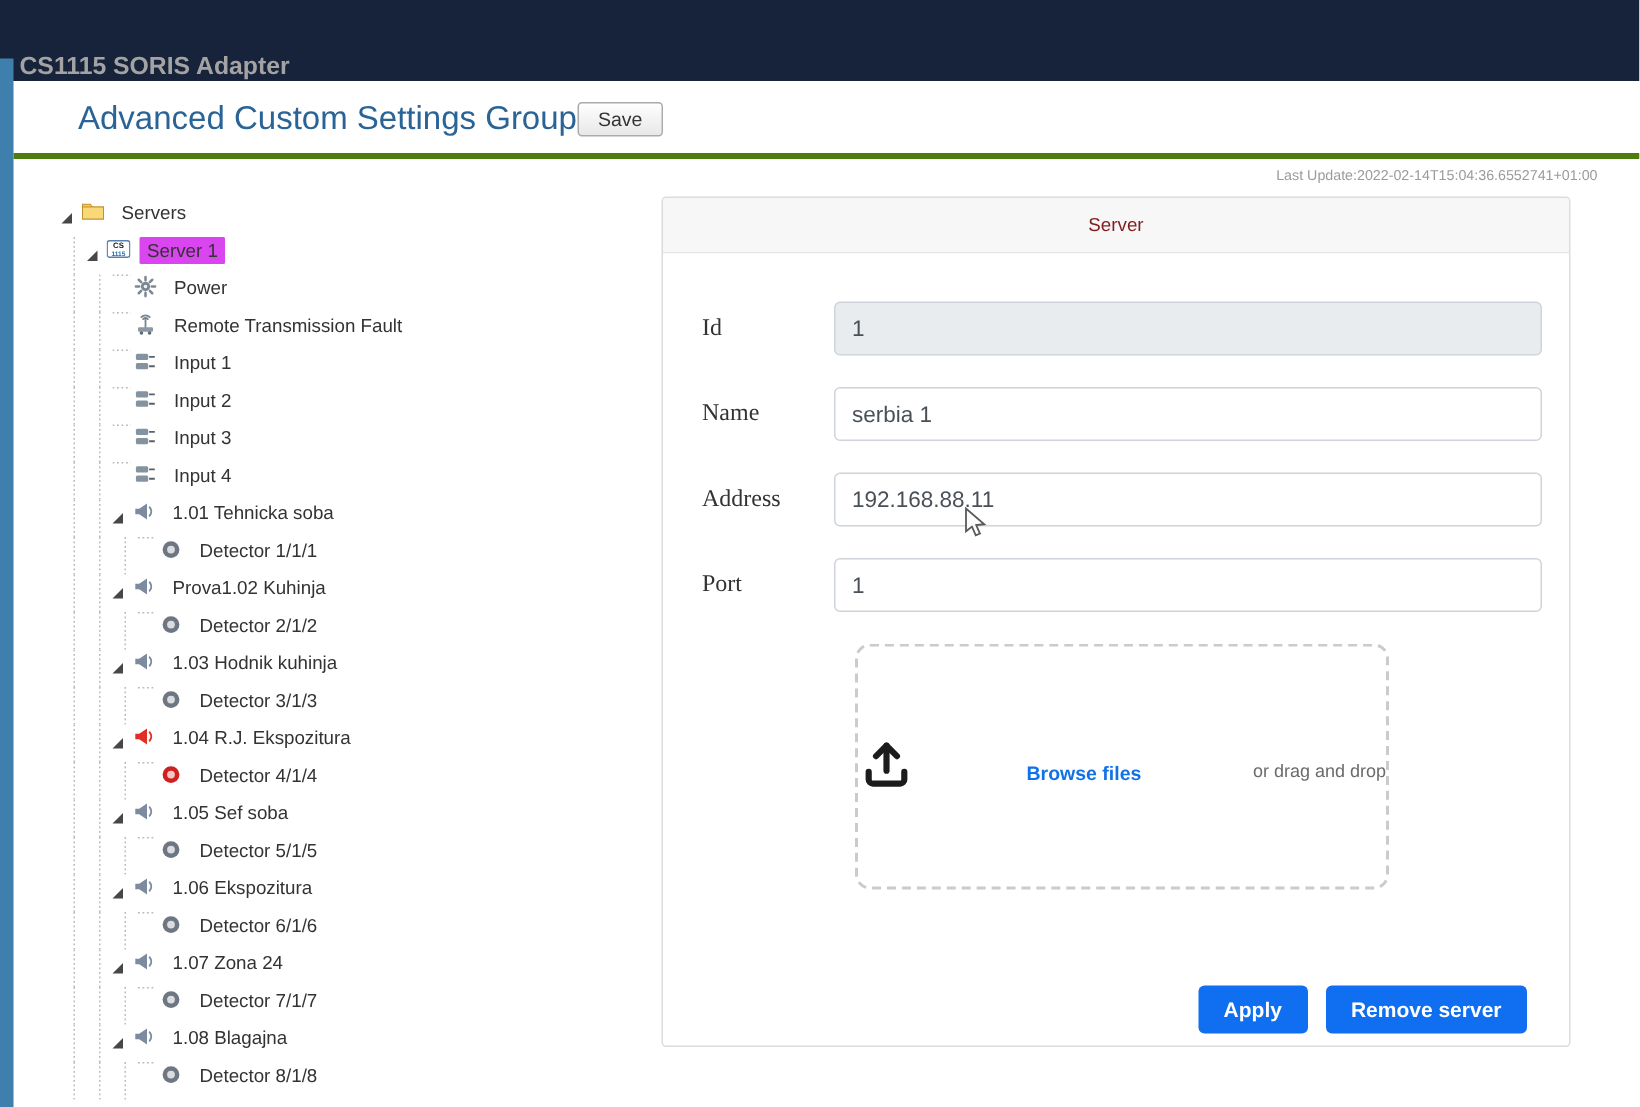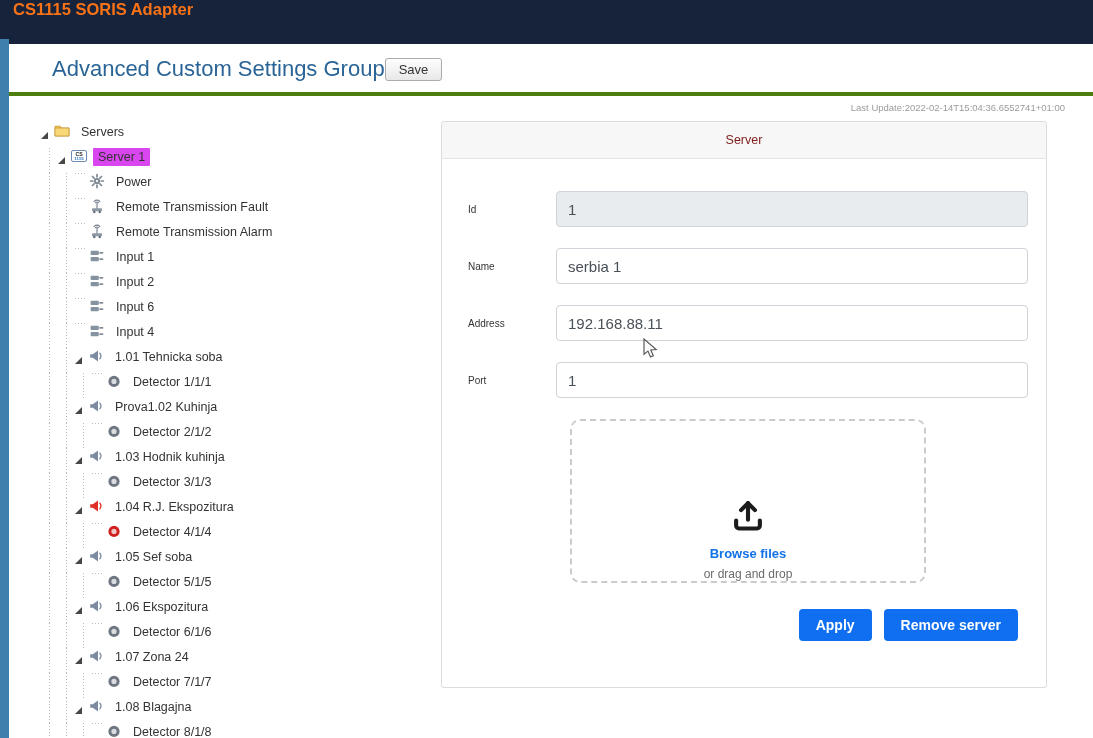--- a/index.html
+++ b/index.html
@@ -2,21 +2,21 @@
 <html><head>
 <meta charset="utf-8">
 <style>
   * { box-sizing: border-box; }
   html,body { margin:0; padding:0; }
   body {
     width:1093px; height:738px; overflow:hidden; position:relative;
     font-family:"Liberation Sans", sans-serif; background:#fff;
   }
   
-  .app-header { height:44px; background:#17233b; color:#f97316; display:flex; align-items:flex-start;
+  .app-header { height:54px; background:#17233b; color:#a3a3a3; display:flex; align-items:flex-end;
     padding-left:13px; font-size:16.5px; font-weight:bold; }
   .left-strip { position:absolute; left:0; top:39px; width:9px; height:699px; background:#3f7fae; }
 
   .page { padding-left:9px; }
   .page-head { display:flex; justify-content:flex-start; align-items:center;
     padding:12px 28px 10px 43px; border-bottom:4px solid #4d7c0f; }
   .page-title { font-size:22px; color:#2a6496; }
   .save-btn { font-size:13px; padding:3px 13px; border:1px solid #ababab; border-radius:3px;
     background:linear-gradient(#fefefe,#e8e8e8); color:#333; cursor:pointer; }
   .last-update { text-align:right; padding:6px 28px 0 0; font-size:9.5px; color:#9b9b9b; }
@@ -42,33 +42,33 @@
   .c-zone { color:#7c8ba0; } .c-zone-alarm { color:#e02f27; }
   .c-det  { color:#6e7681; } .c-det-alarm  { color:#cf1f1f; }
 
   
   .panel { flex:1; border:1px solid #dcdcdc; border-radius:3px; height:567px; background:#fff; }
   .panel-head { height:37px; display:flex; align-items:center; justify-content:center;
     font-size:12.5px; color:#7f1d1d; background:#f7f7f7; border-bottom:1px solid #e5e5e5;
     border-radius:3px 3px 0 0; }
   .panel-body { padding:32px 18px 0 26px; }
   .frow { display:flex; align-items:center; margin-bottom:21px; }
-  .flabel { width:88px; flex:none; font-family:Liberation Sans, sans-serif; font-size:10px; color:#333; }
+  .flabel { width:88px; flex:none; font-family:Liberation Serif, serif; font-size:16px; color:#333; }
   .finput { flex:1; height:36px; border:1px solid #ced4da; border-radius:4px; padding:0 11px;
     font-size:15px; color:#495057; font-family:"Liberation Sans", sans-serif; background:#fff; }
   .finput:disabled { background:#e9ecef; color:#495057; }
 
   .dropzone { width:356px; height:164px; margin:10px auto 0; border:2px dashed #cbcbcb;
-    border-radius:10px; display:flex; flex-direction:column; align-items:center; justify-content:flex-end;
+    border-radius:10px; display:flex; flex-direction:row; align-items:center; justify-content:space-between;
     cursor:pointer; }
   .up-icon svg { width:38px; height:38px; }
   .browse { color:#1172e8; font-weight:bold; font-size:13px; margin-top:8px; cursor:pointer; }
   .hint { color:#6b6b6b; font-size:12px; margin-top:6px; }
 
-  .actions { display:flex; justify-content:flex-end; gap:12px; margin:26px 10px 0 0; }
+  .actions { display:flex; justify-content:flex-end; gap:12px; margin:64px 10px 0 0; }
   .btn-primary { background:#0f6ff0; color:#fff; border:none; border-radius:4px;
     padding:8px 17px; font-size:14px; font-weight:bold; font-family:inherit; cursor:pointer; }
 
   .cursor { position:absolute; left:642px; top:338px; pointer-events:none; }
   .defs { position:absolute; width:0; height:0; overflow:hidden; }
 </style>
 </head>
 <body>
 
 <svg class="defs" aria-hidden="true">
@@ -174,31 +174,20 @@
           <span class="g"></span>
           <span class="conn"></span>
         <span class="ti">
             <svg viewBox="0 0 16 16">
               <use href="#i-tower"></use>
             </svg>
           </span>
         <span class="tl">Remote Transmission Fault</span>
       </div>
 
-      <div class="trow">
-        <span class="g"></span>
-          <span class="g"></span>
-          <span class="conn"></span>
-        <span class="ti">
-            <svg viewBox="0 0 16 16">
-              <use href="#i-tower"></use>
-            </svg>
-          </span>
-        <span class="tl">Remote Transmission Alarm</span>
-      </div>
 
       <div class="trow">
         <span class="g"></span>
           <span class="g"></span>
           <span class="conn"></span>
         <span class="ti">
             <svg viewBox="0 0 16 16">
               <use href="#i-input"></use>
             </svg>
           </span>
@@ -219,21 +208,21 @@
 
       <div class="trow">
         <span class="g"></span>
           <span class="g"></span>
           <span class="conn"></span>
         <span class="ti">
             <svg viewBox="0 0 16 16">
               <use href="#i-input"></use>
             </svg>
           </span>
-        <span class="tl">Input 6</span>
+        <span class="tl">Input 3</span>
       </div>
 
       <div class="trow">
         <span class="g"></span>
           <span class="g"></span>
           <span class="conn"></span>
         <span class="ti">
             <svg viewBox="0 0 16 16">
               <use href="#i-input"></use>
             </svg>

